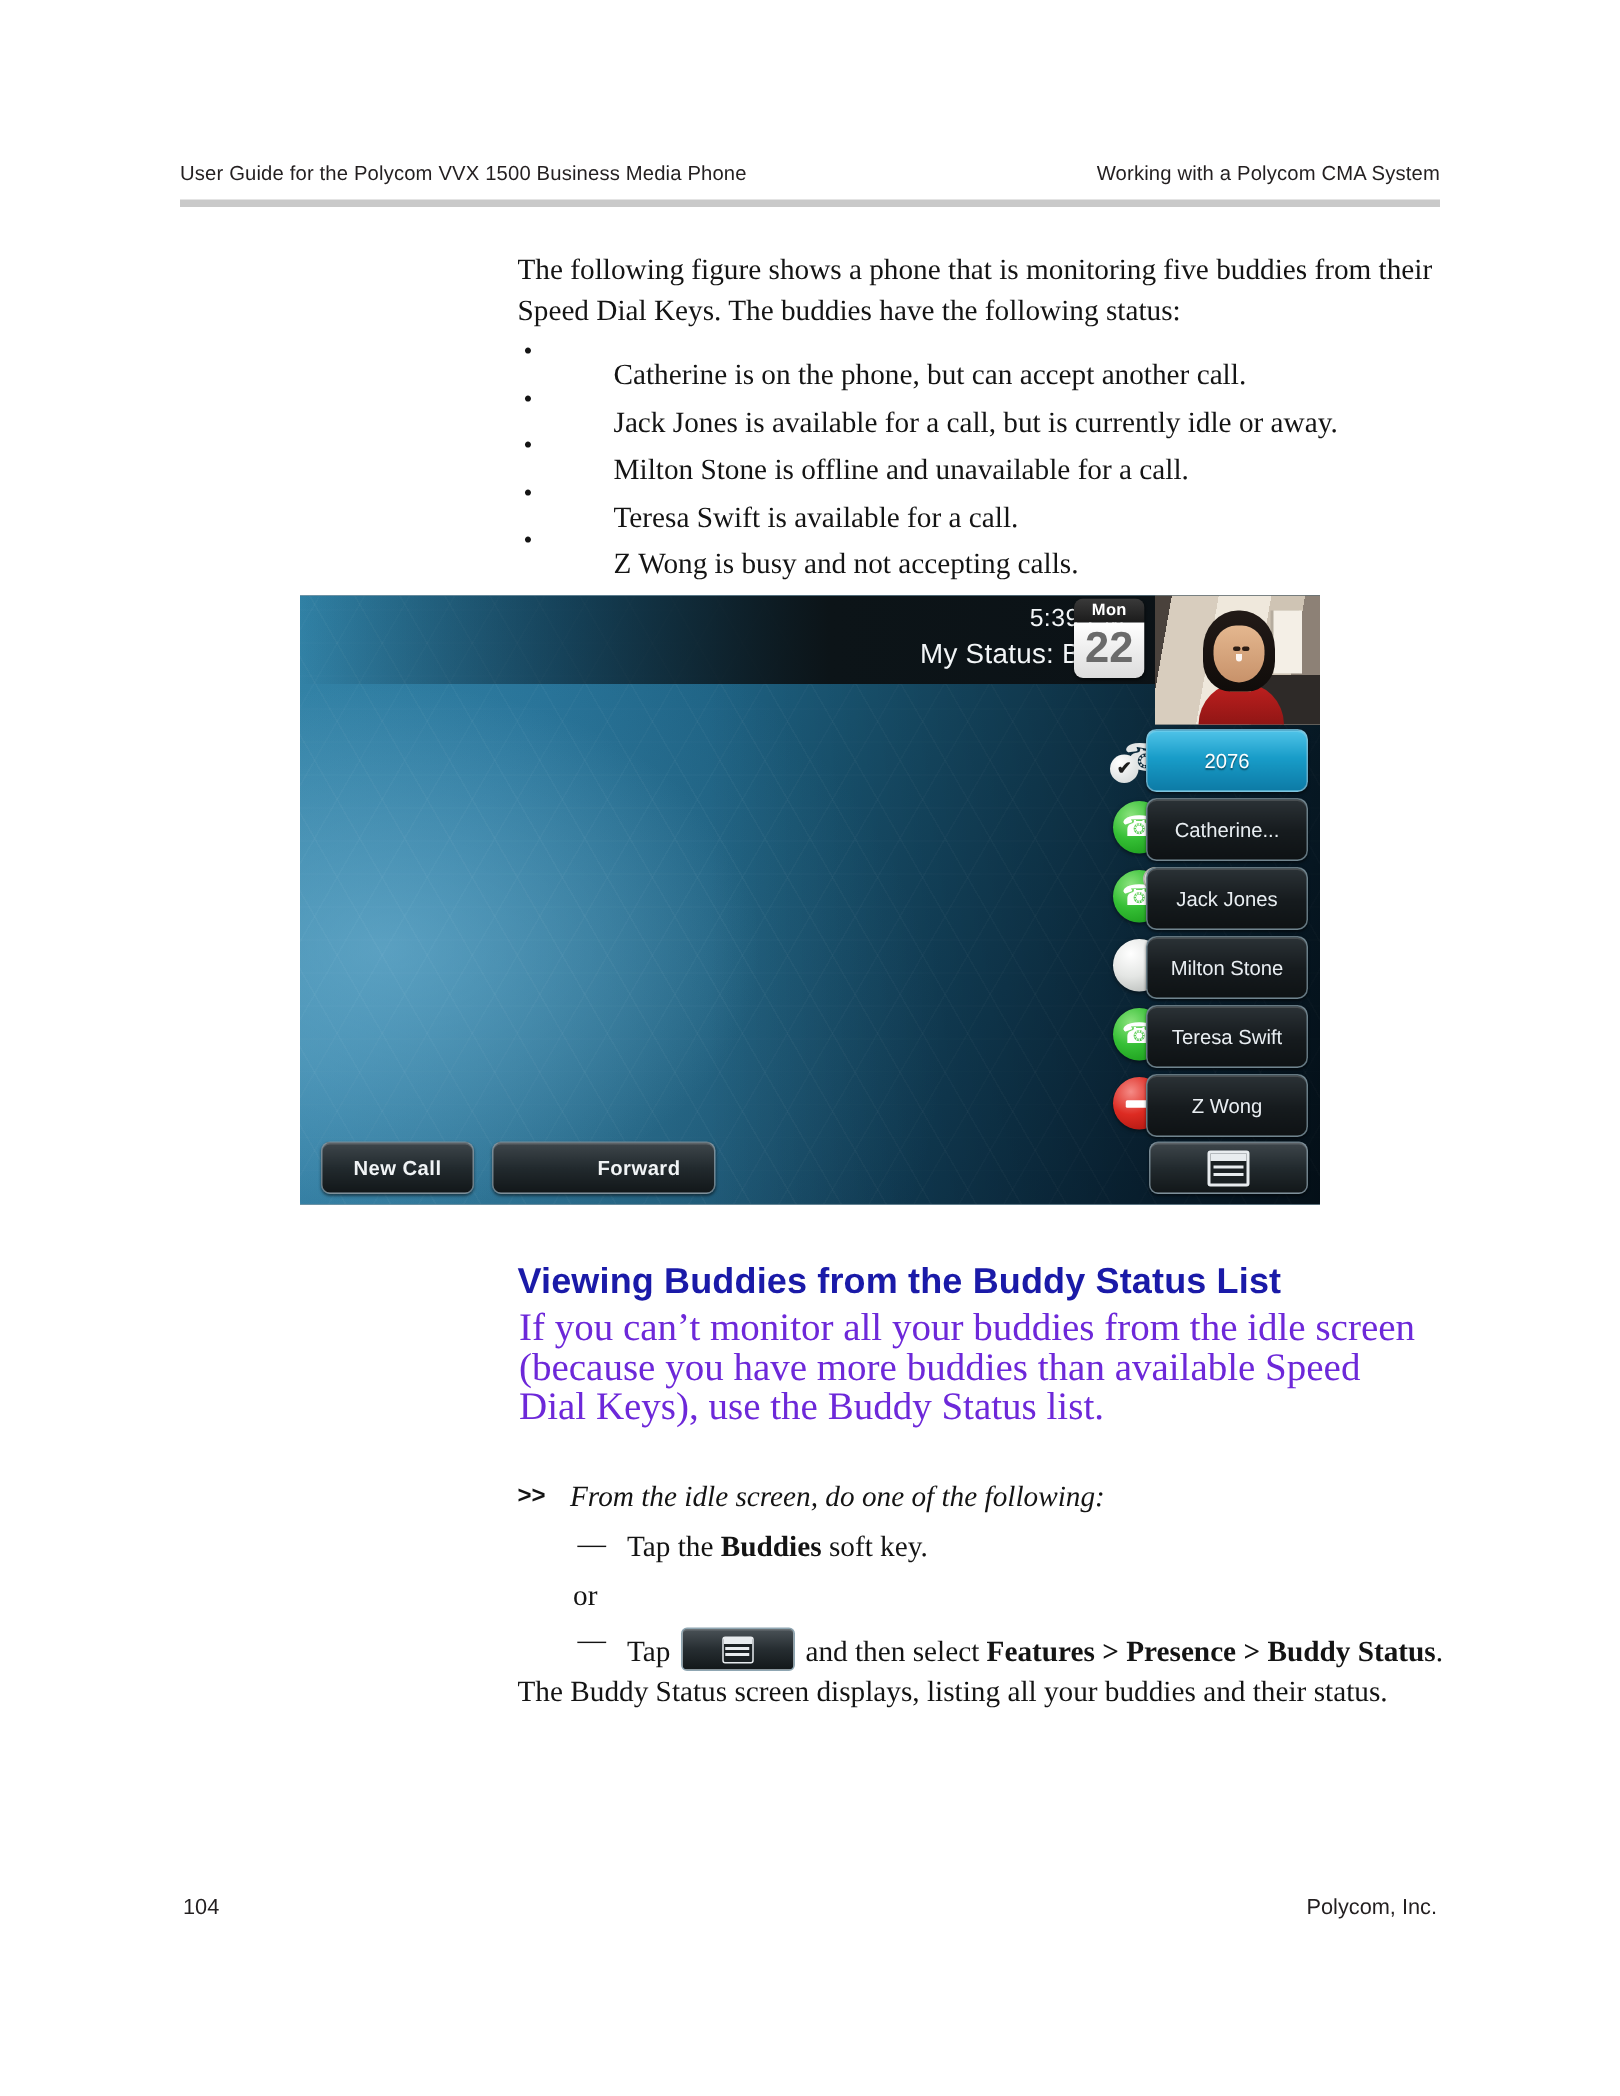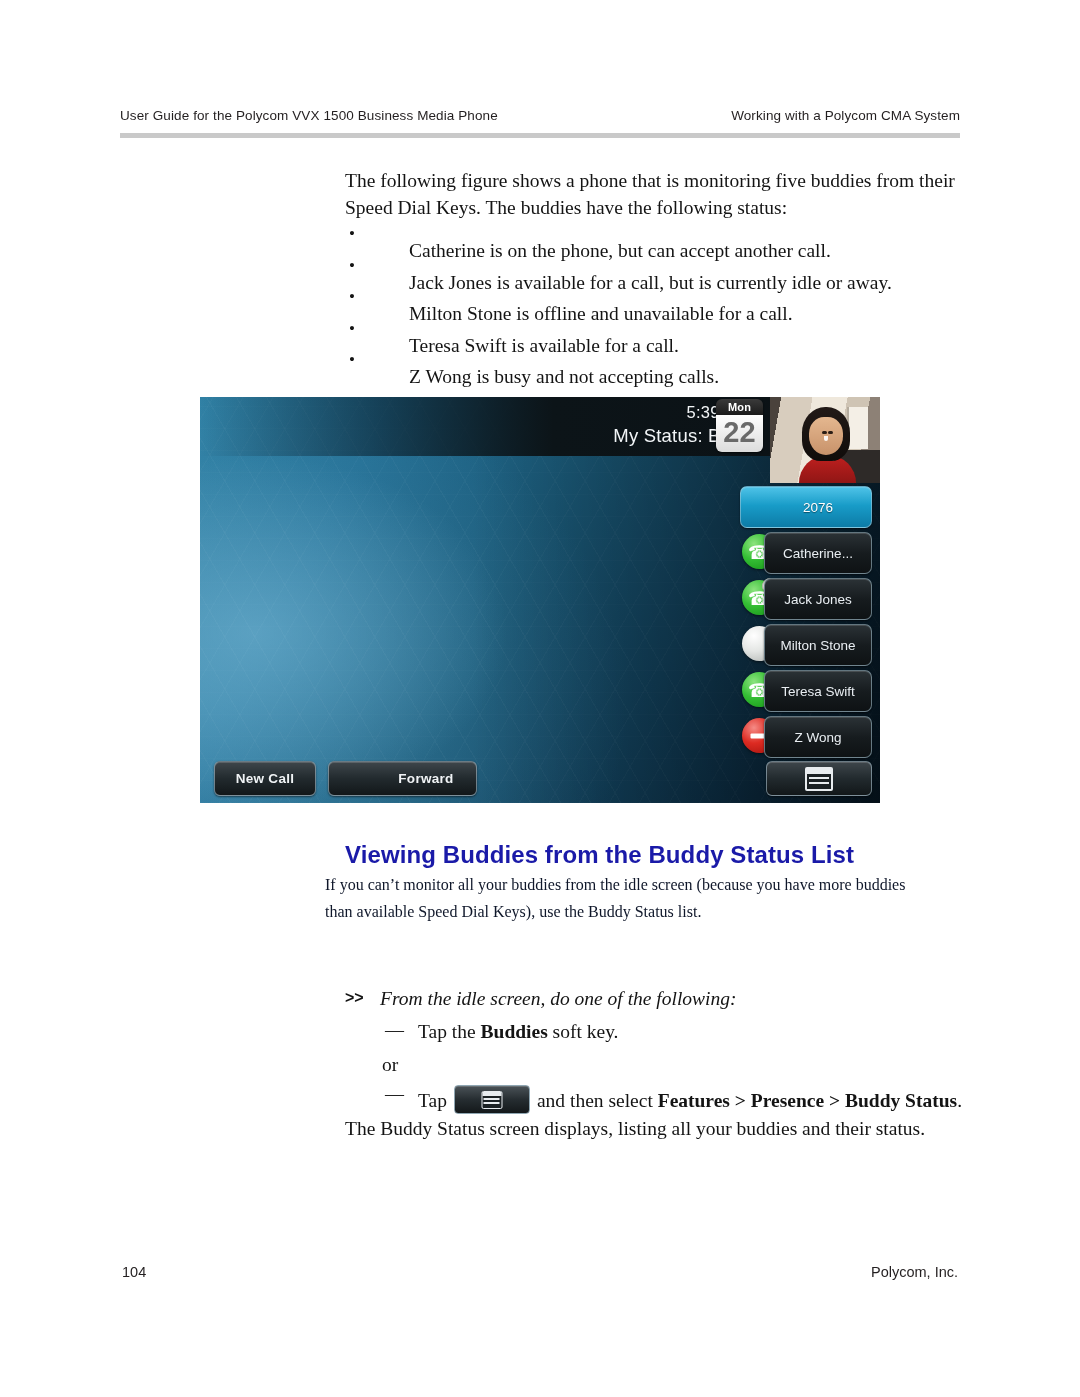--- a/index.html
+++ b/index.html
@@ -92,21 +92,21 @@
   .keys{position:absolute;right:4px;top:86px;width:140px;}
   .keyrow{position:relative;height:46px;margin-bottom:0px;}
   .key{position:absolute;right:4px;top:3px;width:106px;height:40px;border-radius:7px;
        font-family:"Liberation Sans",sans-serif;font-size:13.5px;color:#e9eef2;
        display:flex;align-items:center;justify-content:center;
        background:linear-gradient(#2b3236,#161b1e 52%,#0e1214);
        border:1px solid rgba(170,200,215,.55);
        box-shadow:inset 0 1px 0 rgba(255,255,255,.14), 0 1px 2px rgba(0,0,0,.55);
        white-space:nowrap;}
   .key.active{background:linear-gradient(#4fc3e8,#189cc8 46%,#0d7ba6);
-       color:#ffffff;text-shadow:0 1px 1px rgba(0,0,0,.45);padding-left:24px;}
+       color:#ffffff;text-shadow:0 1px 1px rgba(0,0,0,.45);}
 
   
   .badge{position:absolute;left:6px;top:5px;width:35px;height:35px;border-radius:50%;
          box-shadow:0 1px 3px rgba(0,0,0,.55);}
   .badge.green{background:radial-gradient(circle at 34% 28%, #8ce37e 0%, #35bf35 45%, #139013 100%);}
   .badge.grey{background:radial-gradient(circle at 34% 28%, #ffffff 0%, #e4e6e4 45%, #a9adaa 100%);}
   .badge.red{background:radial-gradient(circle at 34% 28%, #f58b86 0%, #dd2b22 45%, #9e0f0a 100%);}
   .badge .hs{position:absolute;left:50%;top:50%;transform:translate(-50%,-50%);
              color:#fff;font-size:19px;line-height:1;}
   .badge .bar{position:absolute;left:50%;top:50%;transform:translate(-50%,-50%);
@@ -138,22 +138,22 @@
   .menuglyph{width:24px;height:20px;border:2px solid #e8ecef;border-radius:2px;position:relative;
              background:#1b2124;}
   .menuglyph:before{content:"";position:absolute;left:0;right:0;top:0;height:5px;background:#e8ecef;}
   .menuglyph:after{content:"";position:absolute;left:2px;right:2px;top:8px;height:2px;background:#e8ecef;
              box-shadow:0 5px 0 #e8ecef;}
 
   
   .h2{position:absolute;left:345px;top:841px;
       font-family:"Liberation Sans",sans-serif;font-weight:bold;font-size:24px;
       letter-spacing:.1px;}
-  .para{position:absolute;left:325px;top:872px;width:600px;
-        font-size:16px;line-height:26.5px;color:#0f172a;}
+  .para{position:absolute;left:346px;top:872px;width:600px;
+        font-size:26px;line-height:26.5px;color:#6d28d9;}
   .h3{position:absolute;left:345px;top:957px;
       font-family:"Liberation Sans",sans-serif;font-weight:bold;font-size:17.5px;color:#111;}
 
   .step{position:absolute;left:345px;top:989px;width:620px;font-size:19.5px;color:#141414;}
   .step .gg{position:absolute;left:0;top:0;font-family:"Liberation Sans",sans-serif;
             font-weight:bold;font-size:16px;}
   .step .st{position:absolute;left:35px;top:-1px;white-space:nowrap;font-style:italic;}
 
   .sub{position:absolute;left:385px;font-size:19.5px;color:#141414;}
   .sub .dash{position:absolute;left:0;top:-2px;font-size:19px;}

